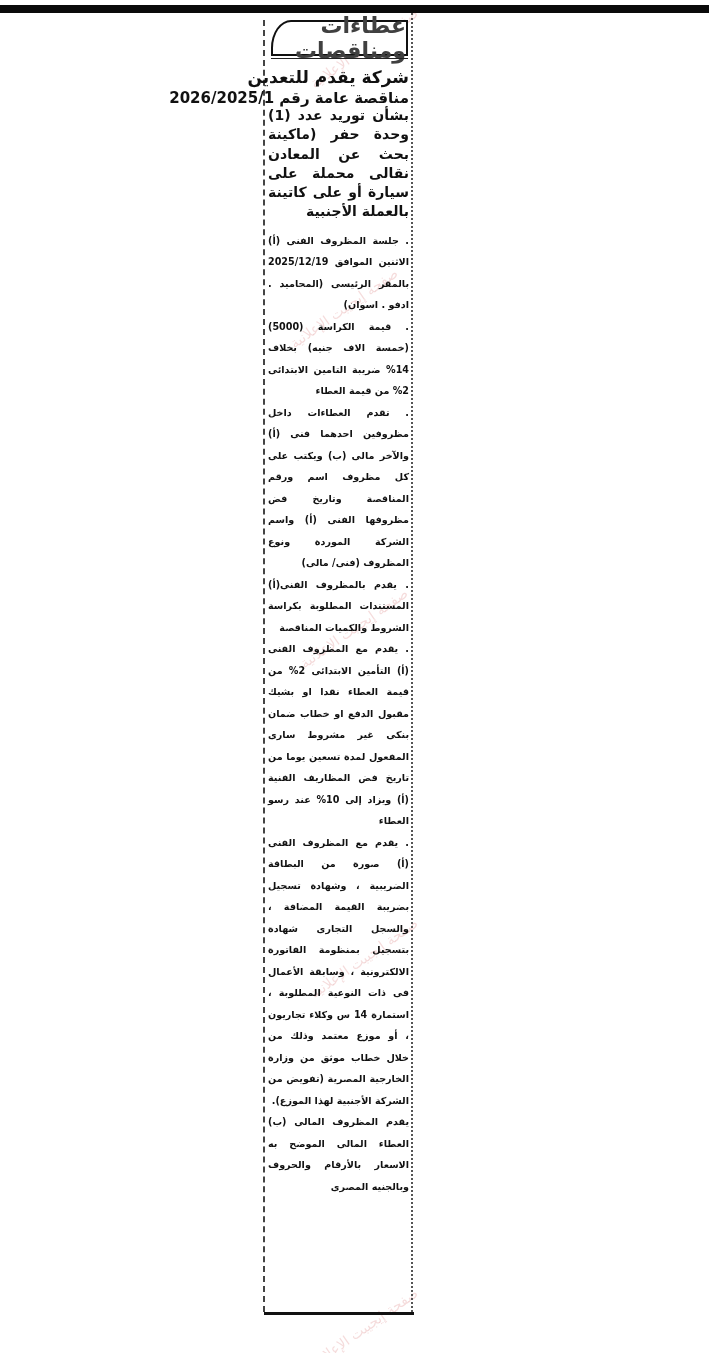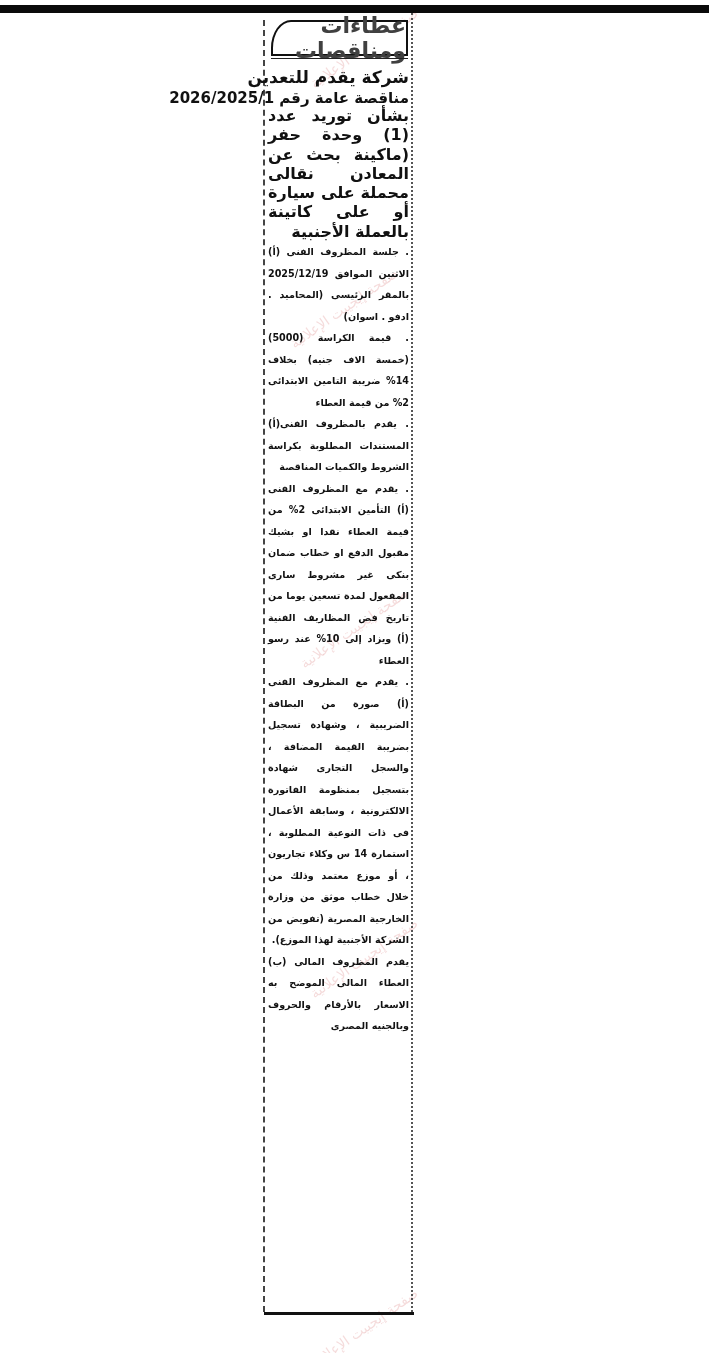--- a/index.html
+++ b/index.html
@@ -98,24 +98,24 @@
       text-align-last: right;
     }
     .tender-no {
       font-weight: bold;
       font-size: 15px;
       line-height: 16px;
       white-space: nowrap;
     }
     .subject {
       font-weight: bold;
-      font-size: 16px;
+      font-size: 14px;
       line-height: 19.3px;
       text-align-last: right;
-      margin-bottom: 0;
+      margin-bottom: 8px;
     }
     .watermark {
       position: absolute;
       color: rgba(200, 60, 60, 0.18);
       font-size: 14px;
       transform: rotate(-35deg);
       direction: rtl;
       white-space: nowrap;
       pointer-events: none;
     }
@@ -138,20 +138,21 @@
   <span>عطاءات ومناقصات</span>
 </div>
 <div class="header-underline"></div>
 
 <div class="content">
   <div class="company">شركة يقدم للتعدين</div>
   <div class="tender-no">مناقصة عامة رقم 2026/2025/1</div>
   <div class="subject">بشأن توريد عدد (1) وحدة حفر (ماكينة بحث عن المعادن نقالى محملة على سيارة أو على كاتينة بالعملة الأجنبية</div>
   <div class="para">. جلسة المظروف الفنى (أ) الاثنين الموافق 2025/12/19 بالمقر الرئيسى (المحاميد . ادفو . اسوان)</div>
   <div class="para">. قيمة الكراسة (5000) (خمسة الاف جنيه) بخلاف 14% ضريبة التامين الابتدائى 2% من قيمة العطاء</div>
+  <div class="para">. تقدم العطاءات داخل مظروفين احدهما فنى (أ) والآخر مالى (ب) ويكتب على كل مظروف اسم ورقم المناقصة وتاريخ فض مظروفها الفنى (أ) واسم الشركة الموردة ونوع المظروف (فنى/ مالى)</div>
   <div class="para">. يقدم بالمظروف الفنى(أ) المستندات المطلوبة بكراسة الشروط والكميات المناقصة</div>
   <div class="para">. يقدم مع المظروف الفنى (أ) التأمين الابتدائى 2% من قيمة العطاء نقدا او بشيك مقبول الدفع او خطاب ضمان بنكى غير مشروط سارى المفعول لمدة تسعين يوما من تاريخ فض المظاريف الفنية (أ) ويزاد إلى 10% عند رسو العطاء</div>
   <div class="para">. يقدم مع المظروف الفنى (أ) صورة من البطاقة الضريبية ، وشهادة تسجيل بضريبة القيمة المضافة ، والسجل التجارى شهادة بتسجيل بمنظومة الفاتورة الالكترونية ، وسابقة الأعمال فى ذات النوعية المطلوبة ، استمارة 14 س وكلاء تجاريون ، أو موزع معتمد وذلك من خلال خطاب موثق من وزارة الخارجية المصرية (تفويض من الشركة الأجنبية لهذا الموزع).</div>
   <div class="para">يقدم المظروف المالى (ب) العطاء المالى الموضح به الاسعار بالأرقام والحروف وبالجنيه المصرى</div>
 
 </div>
 
 <div class="bottom-rule"></div>
 
 </body></html>

